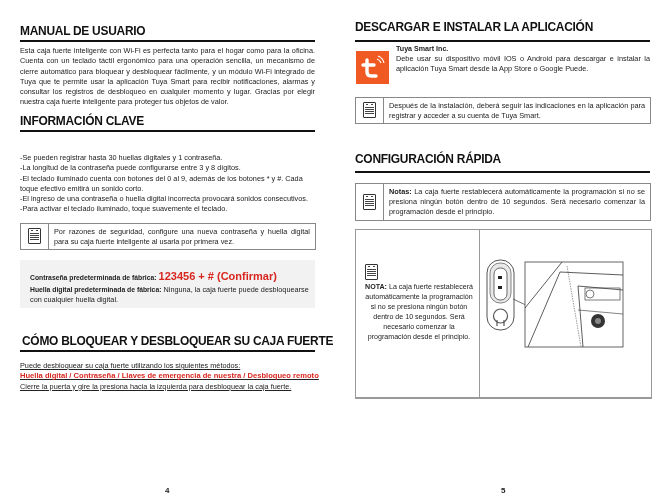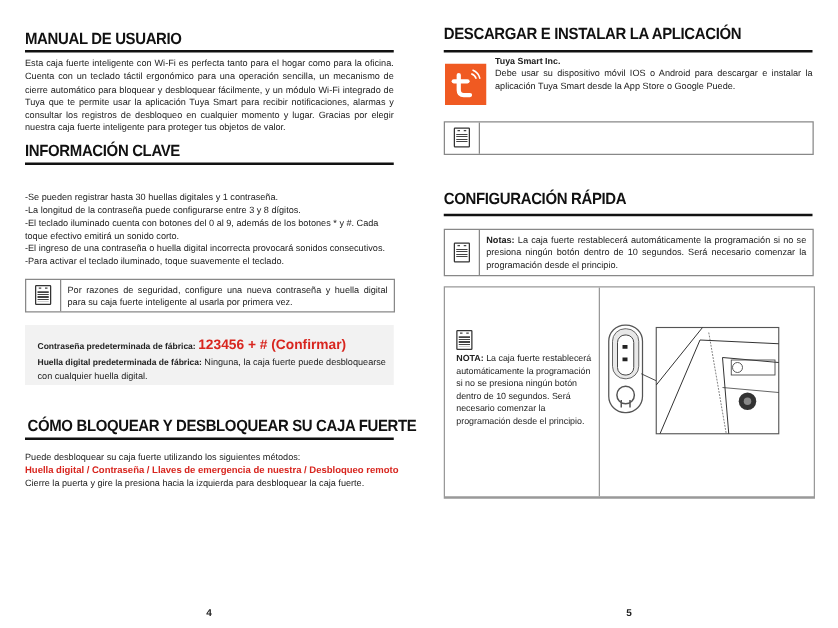--- a/index.html
+++ b/index.html
@@ -57,21 +57,21 @@
       <span class="big">123456 + # (Confirmar)</span>
     </div>
     <div style="position:absolute;left:10px;top:25px;font-size:7.3px;line-height:10px;width:280px;">
       <b style="font-size:6.8px;">Huella digital predeterminada de fábrica:</b>
       <span>Ninguna, la caja fuerte puede desbloquearse con cualquier huella digital.</span>
     </div>
   </div>
 
   <div class="h" style="left:22px;top:333px;">CÓMO BLOQUEAR Y DESBLOQUEAR SU CAJA FUERTE</div>
   <div class="rule" style="left:20px;top:350px;width:295px;"></div>
-  <div class="p" style="left:20px;top:361px;width:300px;">
+  <div class="p" style="left:20px;top:361px;width:300px;text-decoration:underline;">
     <div>Puede desbloquear su caja fuerte utilizando los siguientes métodos:</div>
     <div class="red" style="font-size:7.6px;">Huella digital / Contraseña / Llaves de emergencia de nuestra / Desbloqueo remoto</div>
     <div>Cierre la puerta y gire la presiona hacia la izquierda para desbloquear la caja fuerte.</div>
   </div>
 
   <div class="pagenum" style="left:165px;top:486px;">4</div>
 </div>
 
 <div class="page right">
   <div class="h" style="left:20px;top:19px;">DESCARGAR E INSTALAR LA APLICACIÓN</div>
@@ -87,36 +87,37 @@
   </div>
   <div style="position:absolute;left:61px;top:44px;width:254px;font-size:7.3px;line-height:10px;text-align:justify;">
     <div style="font-weight:bold;font-size:7.1px;">Tuya Smart Inc.</div>
     <div>Debe usar su dispositivo móvil IOS o Android para descargar e instalar la aplicación Tuya Smart desde la App Store o Google Puede.</div>
   </div>
 
   <div class="noteBox" style="left:20px;top:97px;width:294px;height:25px;">
     <div class="noteIconCell" style="width:27px;">
       <div class="noteIcon" style="left:7px;top:4px;"></div>
     </div>
+    <div class="noteText" style="left:33px;top:3px;width:256px;">Después de la instalación, deberá seguir las indicaciones en la aplicación para registrar y acceder a su cuenta de Tuya Smart.</div>
   </div>
 
   <div class="h" style="left:20px;top:151px;">CONFIGURACIÓN RÁPIDA</div>
   <div class="rule" style="left:20px;top:171px;width:295px;"></div>
 
   <div class="noteBox" style="left:20px;top:183px;width:294px;height:36px;">
     <div class="noteIconCell" style="width:27px;">
       <div class="noteIcon" style="left:7px;top:10px;"></div>
     </div>
     <div class="noteText" style="left:33px;top:3px;width:256px;">
       <b>Notas:</b>
       <span>La caja fuerte restablecerá automáticamente la programación si no se presiona ningún botón dentro de 10 segundos. Será necesario comenzar la programación desde el principio.</span>
     </div>
   </div>
 
-  <div style="position:absolute;left:20px;top:229px;width:295px;height:167px;border:1px solid #999;border-bottom-width:2px;">
+  <div style="position:absolute;left:20px;top:229px;width:295px;height:167px;border:1px solid #999;border-bottom-width:2px;text-align:center;">
     <div style="position:absolute;left:123px;top:0;bottom:0;width:1px;background:#999;"></div>
 
     <div class="noteIcon" style="left:9px;top:34px;"></div>
     <div style="position:absolute;left:9px;top:52px;width:108px;font-size:7.1px;line-height:10px;">
       <b>NOTA:</b>
       <span>La caja fuerte restablecerá automáticamente la programación si no se presiona ningún botón dentro de 10 segundos. Será necesario comenzar la programación desde el principio.</span>
     </div>
 
     <svg style="position:absolute;left:124px;top:0;" width="170" height="165" viewBox="0 0 170 165">
 

